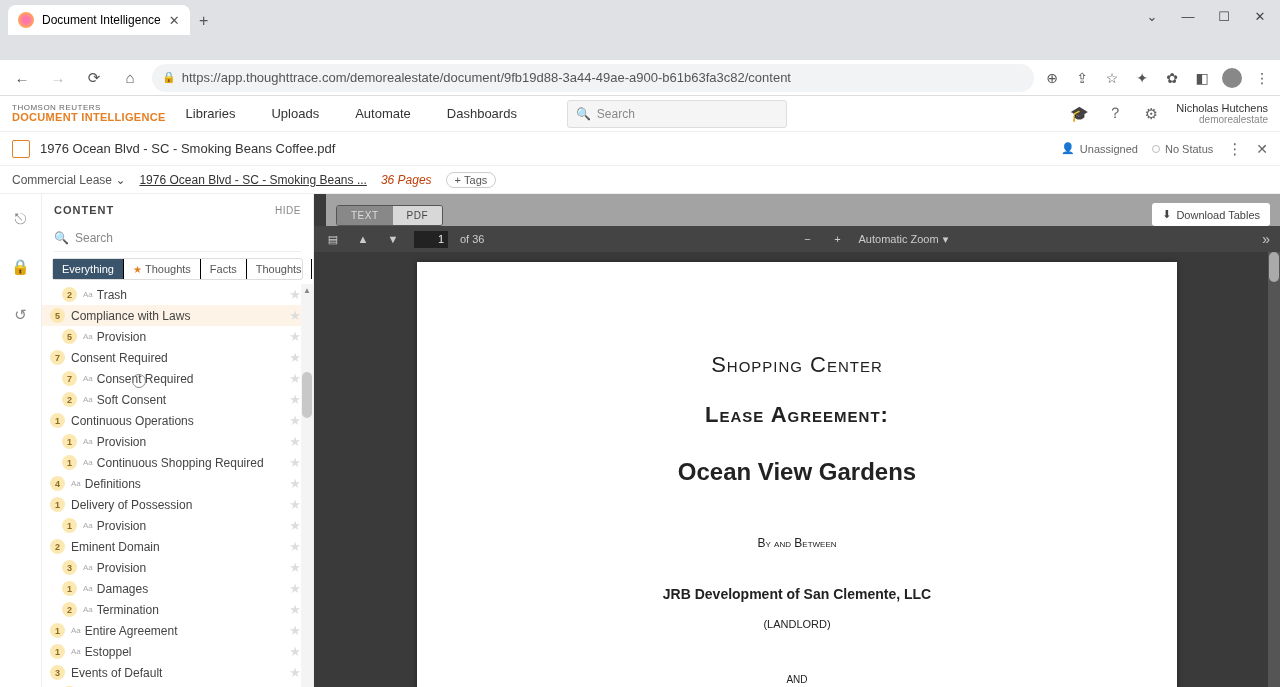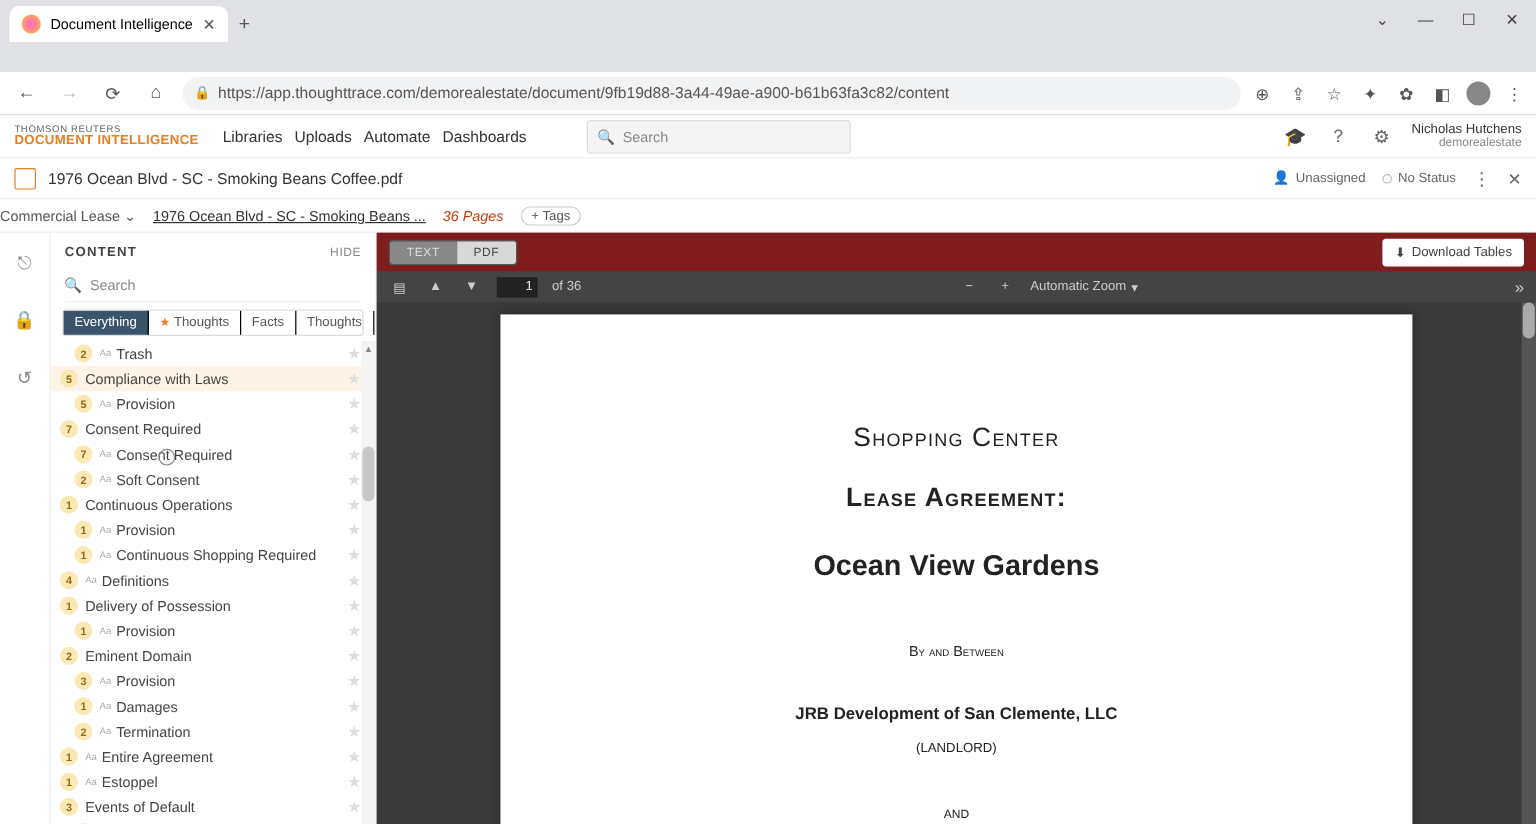--- a/index.html
+++ b/index.html
@@ -22,41 +22,41 @@
 .url-field .lock{font-size:11px;}
 .ext-icons{display:flex;gap:10px;align-items:center;}
 .ext-icons span{width:20px;height:20px;display:flex;align-items:center;justify-content:center;color:#555;font-size:14px;}
 .avatar-dot{width:22px;height:22px;border-radius:50%;background:#888;}
 
 
 .app-header{height:36px;display:flex;align-items:center;padding:0 12px;gap:20px;border-bottom:1px solid #eee;}
 .brand{display:flex;flex-direction:column;line-height:1;}
 .brand-top{font-size:8px;color:#666;letter-spacing:0.5px;}
 .brand-bot{font-size:11px;font-weight:700;color:#e67e22;letter-spacing:0.3px;}
-.main-nav{display:flex;gap:10px;}
+.main-nav{display:flex;gap:36px;}
 .main-nav span{font-size:13px;color:#333;}
 .app-search{margin-left:30px;width:220px;height:28px;background:#f5f5f5;border:1px solid #ddd;border-radius:3px;display:flex;align-items:center;padding:0 8px;gap:6px;font-size:12px;color:#888;}
 .header-right{margin-left:auto;display:flex;align-items:center;gap:14px;}
 .header-right .icon{width:22px;height:22px;display:flex;align-items:center;justify-content:center;color:#666;font-size:15px;}
 .user-block{display:flex;flex-direction:column;align-items:flex-end;line-height:1.1;}
 .user-name{font-size:11px;color:#333;}
 .user-org{font-size:10px;color:#888;}
 
 
 .doc-bar{height:34px;display:flex;align-items:center;padding:0 12px;gap:10px;border-bottom:1px solid #eee;}
 .doc-icon{width:18px;height:18px;border:1.5px solid #e67e22;border-radius:2px;position:relative;}
 .doc-title{font-size:13px;color:#333;}
 .doc-right{margin-left:auto;display:flex;align-items:center;gap:14px;}
 .chip{display:flex;align-items:center;gap:5px;font-size:11px;color:#666;}
 .chip .dot{width:8px;height:8px;border-radius:50%;border:1px solid #bbb;}
 .more-v{font-size:15px;color:#666;}
 .close-x{font-size:14px;color:#666;}
 
 
-.crumb-bar{height:28px;display:flex;align-items:center;padding:0 0;gap:14px;font-size:12px;border-bottom:1px solid #eee;}
+.crumb-bar{height:28px;display:flex;align-items:center;padding:0 12px;gap:14px;font-size:12px;border-bottom:1px solid #eee;}
 .crumb-type{color:#555;}
 .crumb-link{color:#333;text-decoration:underline;}
 .crumb-pages{color:#c2410c;font-style:italic;}
 .tags-btn{border:1px solid #ccc;border-radius:11px;padding:1px 8px;font-size:11px;color:#555;display:flex;align-items:center;gap:3px;}
 
 
 .app-body{display:flex;height:calc(687px - 60px - 36px - 34px - 28px);}
 
 
 .rail{width:42px;border-right:1px solid #eee;display:flex;flex-direction:column;align-items:center;padding-top:14px;gap:26px;}
@@ -87,21 +87,21 @@
 .label{color:#444;}
 .star{margin-left:auto;color:#ddd;font-size:13px;}
 .scroll-track{position:absolute;right:0;top:0;bottom:0;width:12px;background:#f4f4f4;}
 .scroll-thumb{position:absolute;right:1px;width:10px;background:#c8c8c8;border-radius:5px;}
 .scroll-arrow{position:absolute;right:0;width:12px;height:12px;font-size:8px;color:#888;display:flex;align-items:center;justify-content:center;}
 
 .cursor-ring{position:absolute;width:14px;height:14px;border:1px solid #888;border-radius:50%;pointer-events:none;}
 
 
 .viewer{flex:1;display:flex;flex-direction:column;background:#3a3a3a;position:relative;}
-.view-top{height:32px;background:#7f1d1d;display:flex;align-items:center;padding:0 10px;gap:8px;}
+.view-top{height:32px;background:#a3a3a3;display:flex;align-items:flex-end;padding:0 10px;gap:8px;margin-left:12px;}
 .toggle-grp{display:flex;border-radius:3px;overflow:hidden;border:1px solid #555;}
 .toggle-grp span{padding:4px 14px;font-size:10px;letter-spacing:0.5px;}
 .toggle-grp .t-text{background:#888;color:#ddd;}
 .toggle-grp .t-pdf{background:#d8d8d8;color:#444;}
 .dl-btn{margin-left:auto;background:#fff;border-radius:3px;padding:5px 10px;font-size:11px;color:#444;display:flex;align-items:center;gap:5px;}
 
 .pdf-toolbar{height:26px;background:#444;display:flex;align-items:center;padding:0 10px;gap:12px;font-size:11px;color:#ccc;}
 .pdf-toolbar .tb-icon{width:18px;display:flex;justify-content:center;}
 .page-input{width:34px;height:17px;background:#222;color:#eee;border:none;text-align:right;padding-right:4px;font-size:11px;}
 .zoom-sel{display:flex;align-items:center;gap:4px;}

